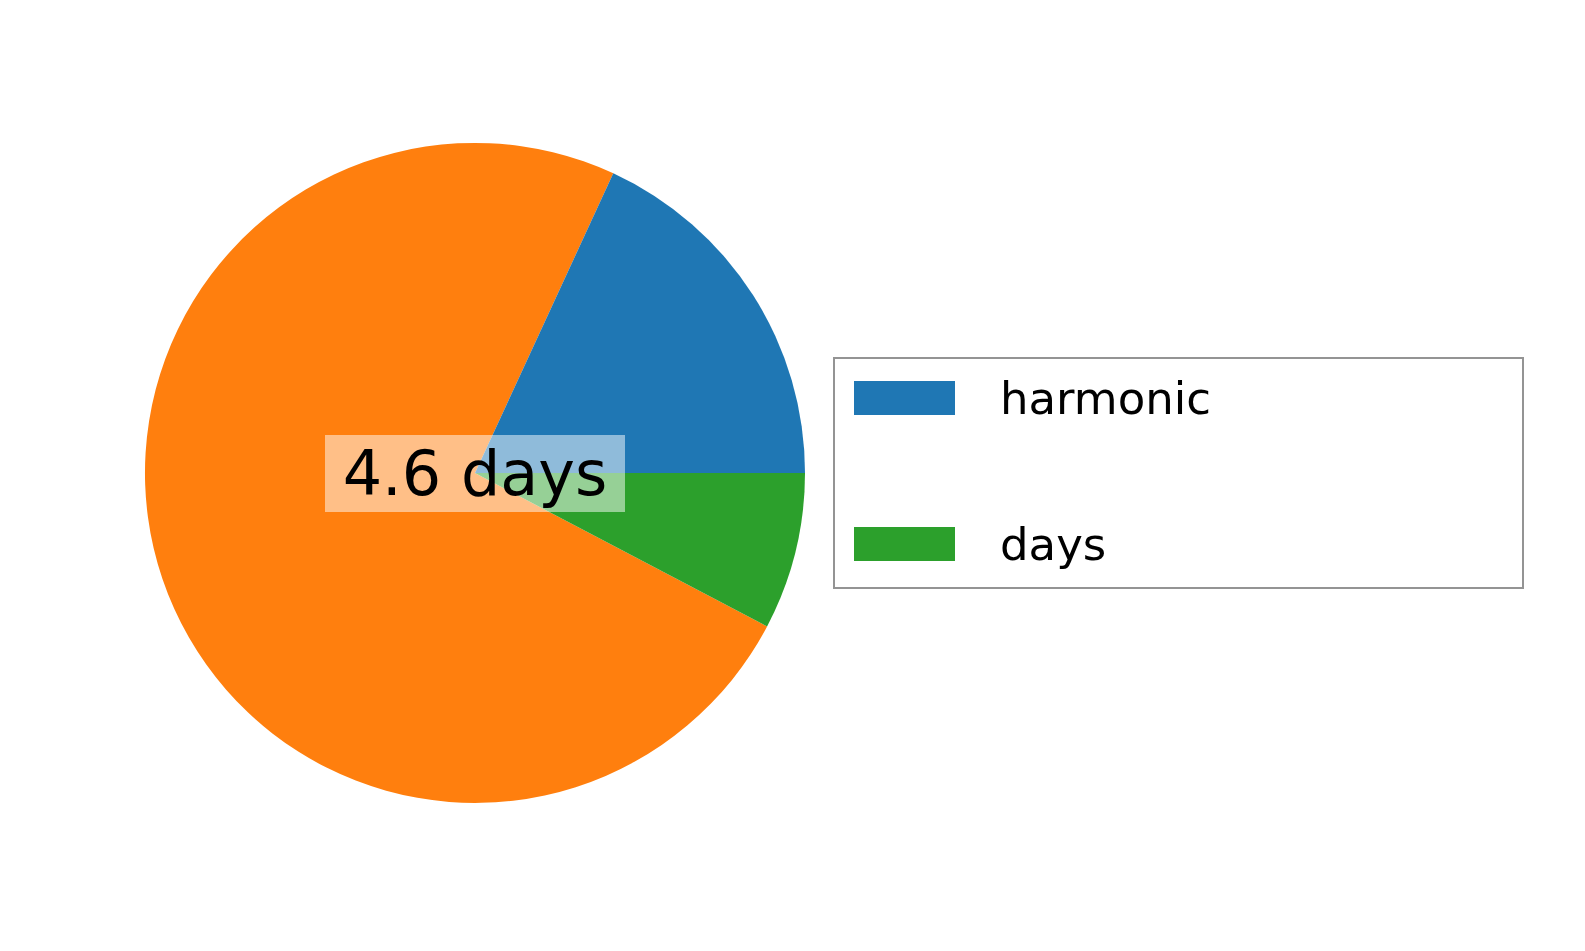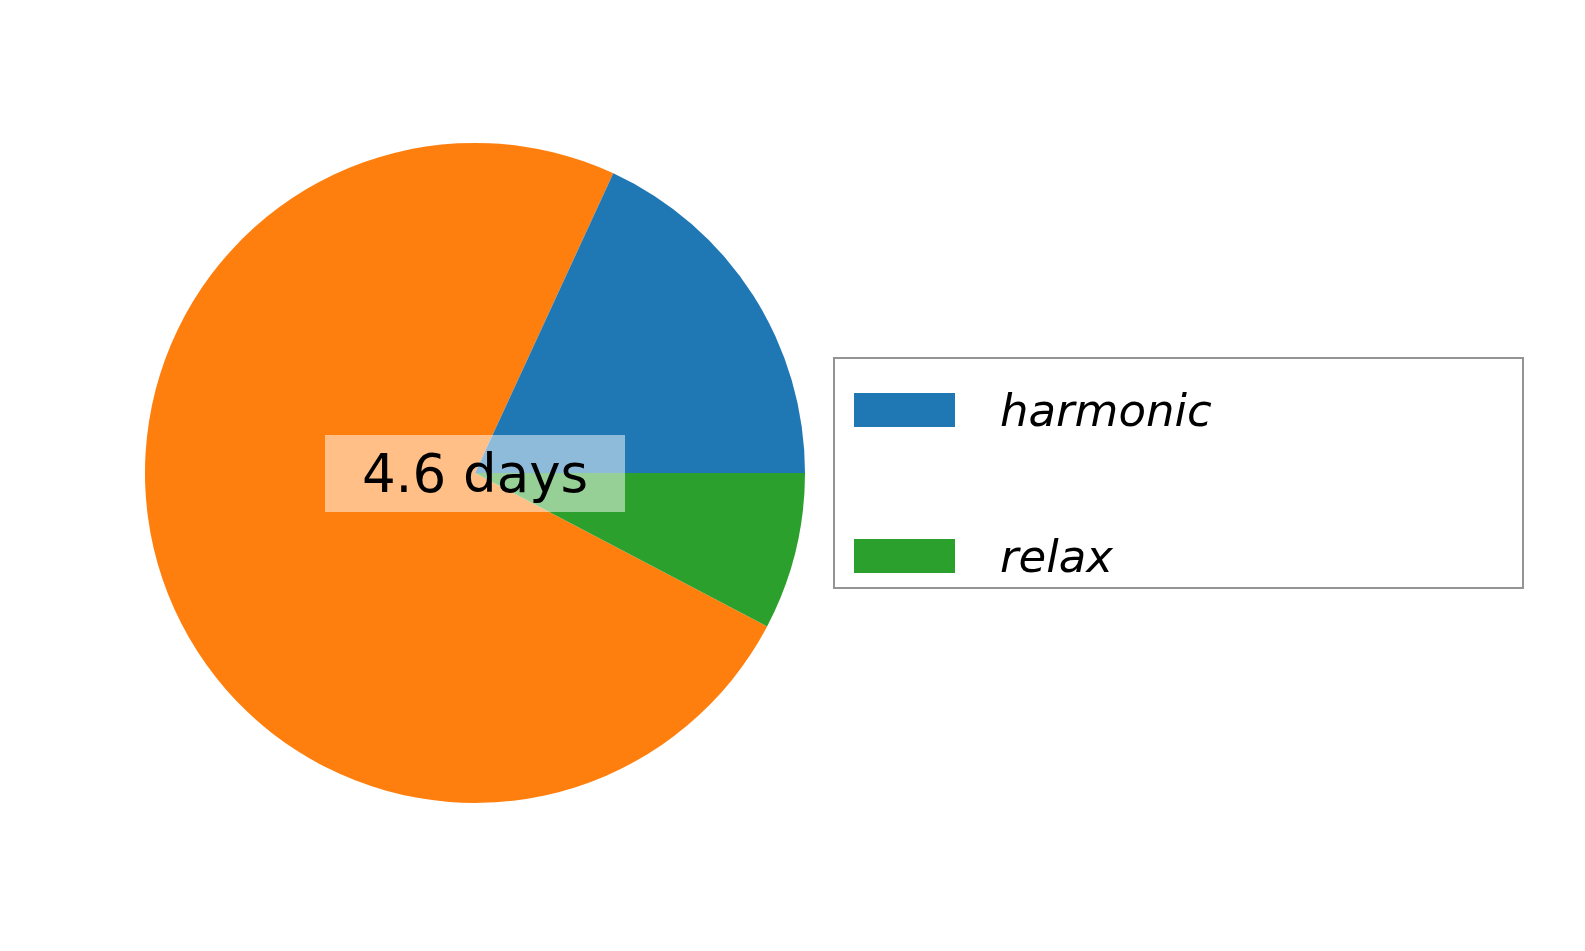--- a/index.html
+++ b/index.html
@@ -33,43 +33,42 @@
     width: 300px;
     height: 77px;
     background: rgba(255, 255, 255, 0.5);
     display: flex;
     align-items: center;
     justify-content: center;
     box-sizing: border-box;
   }
   .center-label-text {
     font-family: "DejaVu Sans", sans-serif;
-    font-size: 53px;
+    font-size: 62px;
     line-height: 1;
     color: #000000;
     white-space: nowrap;
     letter-spacing: 0px;
   }
   .legend-box {
     position: absolute;
     left: 833px;
     top: 357px;
     width: 691px;
     height: 232px;
     background: #ffffff;
     border: 2px solid #949494;
     box-sizing: border-box;
   }
   .legend-list {
     position: absolute;
     left: 0;
-    top: 12px;
+    top: 0;
     width: 100%;
     height: 100%;
-    font-style: italic;
   }
   .legend-row {
     position: absolute;
     left: 19px;
     height: 34px;
     display: flex;
     flex-direction: row;
     align-items: center;
   }
   .legend-row.r0 { top: 22px; }
@@ -108,19 +107,19 @@
     <div class="legend-list">
 
       <div class="legend-row r0">
         <span class="legend-swatch" style="background:#1f77b4;"></span>
         <span class="legend-label">harmonic</span>
       </div>
 
 
       <div class="legend-row r2">
         <span class="legend-swatch" style="background:#2ca02c;"></span>
-        <span class="legend-label">relax</span>
+        <span class="legend-label">days</span>
       </div>
 
     </div>
   </div>
 
 </div>
 
 </body></html>

